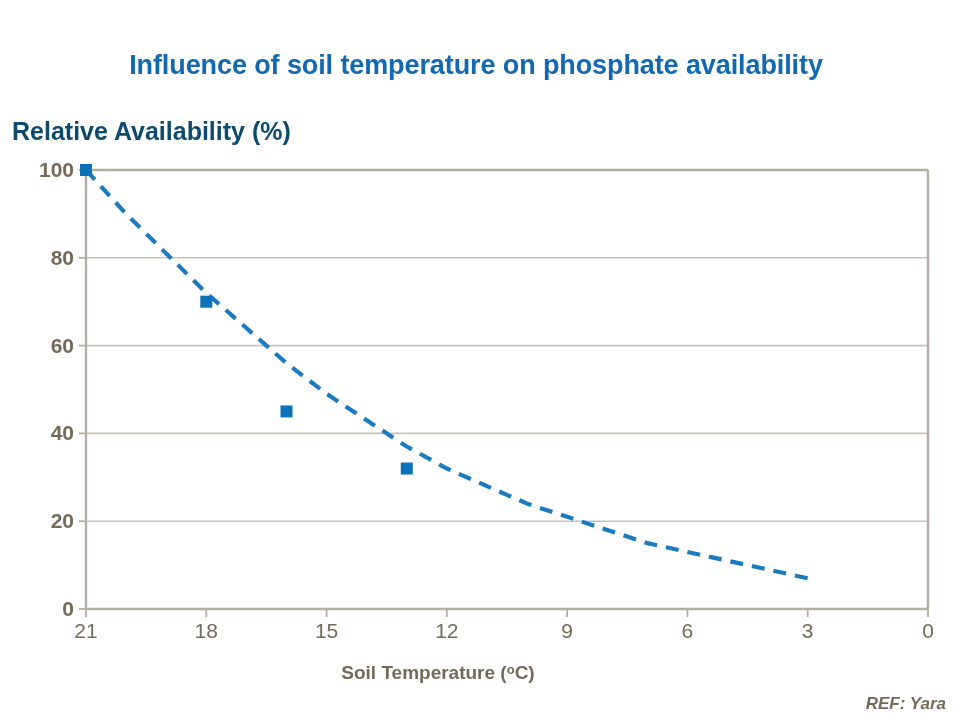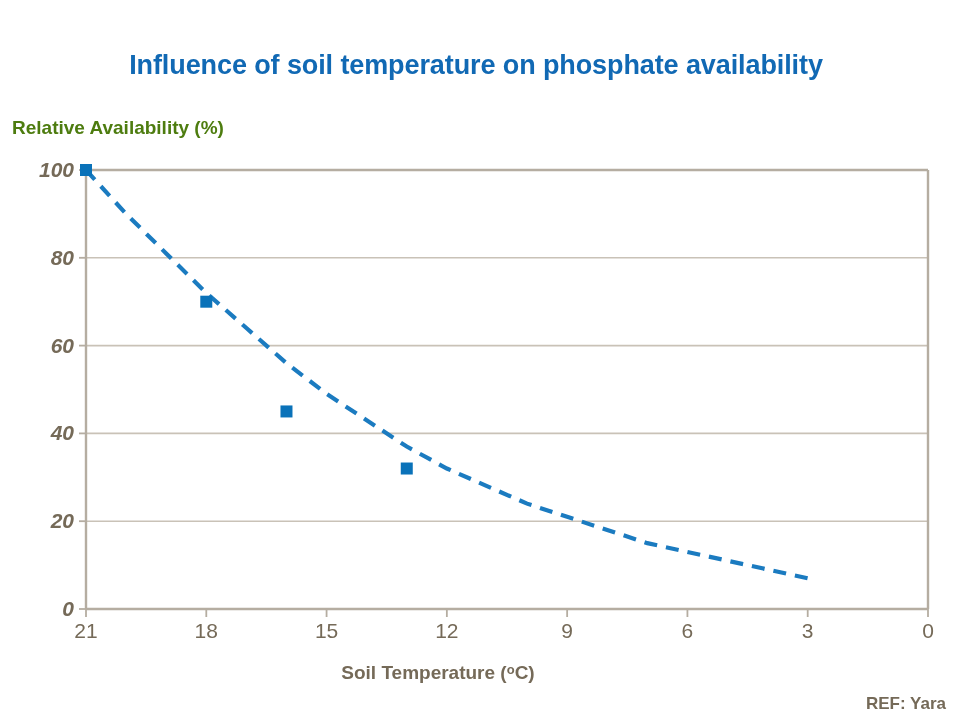--- a/index.html
+++ b/index.html
@@ -33,23 +33,23 @@
     color: #1169b4;
     letter-spacing: -0.1px;
     white-space: nowrap;
   }
 
   
   .y-axis-title {
     position: absolute;
     left: 12px;
     top: 117px;
-    font-size: 19px;
+    font-size: 25px;
     font-weight: bold;
-    color: #4d7c0f;
+    color: #0c4a6e;
     white-space: nowrap;
   }
 
   .x-axis-title {
     position: absolute;
     left: 0;
     top: 662px;
     width: 876px;
     text-align: center;
     font-size: 19px;
@@ -77,40 +77,40 @@
     overflow: visible;
   }
   .ytick {
     position: absolute;
     width: 62px;
     text-align: right;
     font-size: 21px;
     font-weight: bold;
     color: #756a58;
     line-height: 1;
-    font-style: italic;
   }
   .xtick {
     position: absolute;
     width: 60px;
     text-align: center;
     font-size: 21px;
     font-weight: normal;
     color: #756a58;
     line-height: 1;
     top: 620px;
   }
 
   
   .ref-note {
     position: absolute;
     right: 14px;
     bottom: 6px;
     font-size: 17px;
     font-weight: bold;
+    font-style: italic;
     color: #756a58;
     white-space: nowrap;
   }
 </style>
 </head>
 <body>
 
 <div id="chart-root">
 
   <div class="chart-title">Influence of soil temperature on phosphate availability</div>

